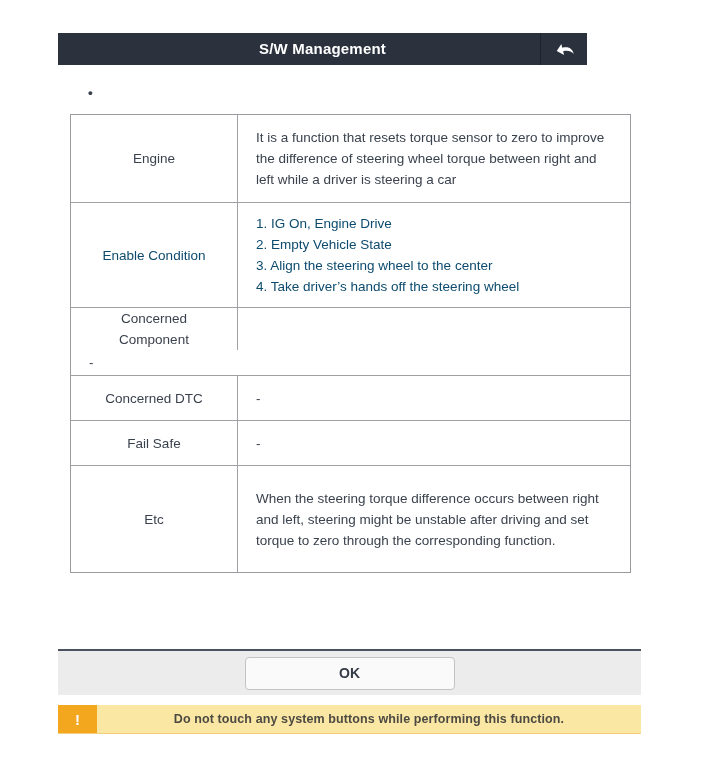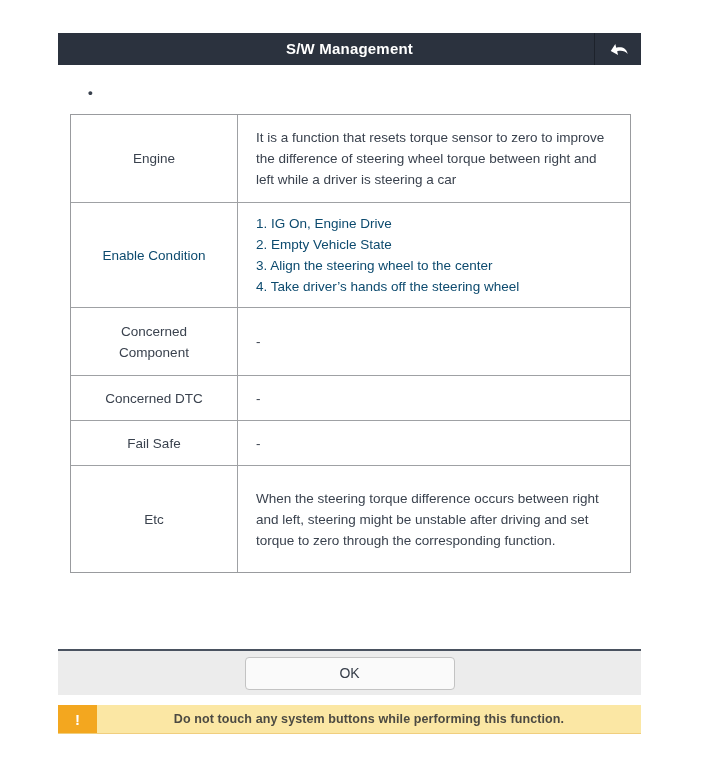--- a/index.html
+++ b/index.html
@@ -1,20 +1,20 @@
 <!DOCTYPE html>
 <html><head>
 <meta charset="utf-8">
 <style>
   * { margin:0; padding:0; box-sizing:border-box; }
   html,body { width:701px; height:770px; background:#ffffff; overflow:hidden;
               font-family:"Liberation Sans", sans-serif; }
 
   
-  .header { position:relative; margin:33px 0 4px 58px; width:583px; height:32px;
+  .header { position:relative; margin:33px 0 4px 58px; width:529px; height:32px;
             background:#2B323E; }
   .header-title { position:absolute; inset:0; line-height:32px; text-align:center;
             color:#ffffff; font-size:15px; font-weight:bold; letter-spacing:.2px; }
   .back-btn { position:absolute; right:0; top:0; width:47px; height:32px;
             border-left:1px solid #1D222B; display:flex; align-items:center;
             justify-content:center; cursor:pointer; }
   .back-btn svg { width:21px; height:21px; transform:rotate(-14deg); }
 
   
   .subtitle { margin:20px 0 0 88px; display:flex; align-items:baseline; gap:7px;
@@ -25,31 +25,31 @@
             color:#3A424E; font-size:13.5px; }
   .trow { display:flex; border-top:1px solid #9FA1A4; }
   .trow:first-child { border-top:none; }
   .cell-label { width:167px; border-right:1px solid #9FA1A4; display:flex;
             align-items:center; justify-content:center; text-align:center;
             padding:0 22px; line-height:21px; }
   .cell-value { flex:1; display:flex; align-items:center; padding:0 14px 0 18px;
             line-height:21px; white-space:pre-line; }
   .h88  { min-height:87px; }
   .h106 { min-height:105px; }
-  .h69  { min-height:68px; }
+  .h69  { min-height:68px;flex-direction:column; }
   .h46  { min-height:45px; }
   .h108 { min-height:107px; }
   .orange { color:#0c4a6e; }
 
   
   .footer { margin:76px 0 0 58px; width:583px; height:46px; background:#ECECEC;
             border-top:2px solid #4A5260; display:flex; align-items:center;
             justify-content:center; }
   .ok-btn { width:210px; height:33px; background:#FAFAFA; border:1px solid #C3C3C3;
-            border-radius:4px; color:#353C48; font-size:14px; font-weight:normal;
+            border-radius:4px; color:#353C48; font-size:14px; font-weight:bold;
             font-family:"Liberation Sans", sans-serif; cursor:pointer;
             display:flex; align-items:center; justify-content:center; }
 
   
   .warning { margin:10px 0 0 58px; width:583px; height:29px; display:flex;
             background:#FBE7A4; border-bottom:1px solid #F0CE7E; }
   .warn-badge { width:39px; background:#F3A71F; color:#ffffff; font-weight:bold;
             font-size:15px; display:flex; align-items:center; justify-content:center; }
   .warn-msg { flex:1; display:flex; align-items:center; justify-content:center;
             font-size:12.5px; font-weight:bold; color:#4C4A42; letter-spacing:.1px;border-radius:6px; }

